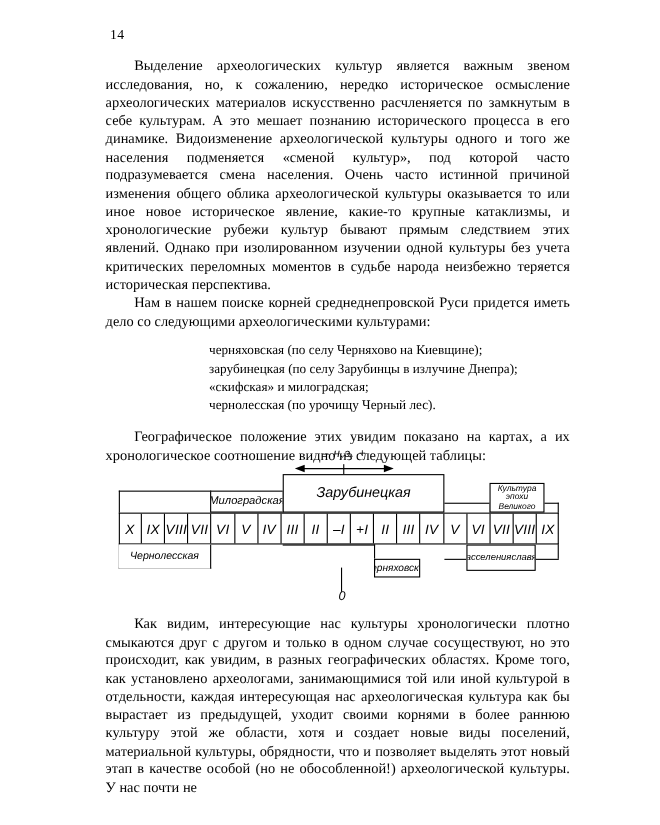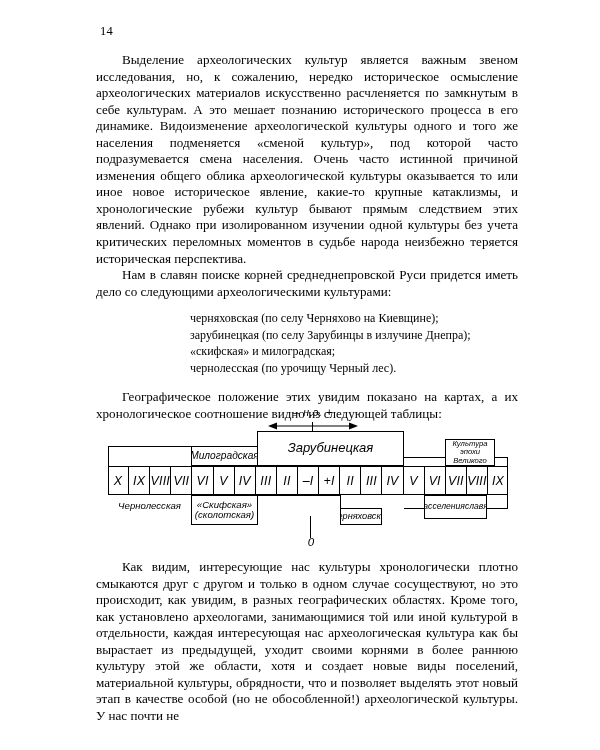--- a/index.html
+++ b/index.html
@@ -207,21 +207,21 @@
 <div class="page">
 
   <div class="running-head">
     <span class="folio">14</span>
   </div>
 
   <div class="content">
 
     <p class="para">Выделение археологических культур является важным звеном исследования, но, к сожалению, нередко историческое осмысление археологических материалов искусственно расчленяется по замкнутым в себе культурам. А это мешает познанию исторического процесса в его динамике. Видоизменение археологической культуры одного и того же населения подменяется «сменой культур», под которой часто подразумевается смена населения. Очень часто истинной причиной изменения общего облика археологической культуры оказывается то или иное новое историческое явление, какие-то крупные катаклизмы, и хронологические рубежи культур бывают прямым следствием этих явлений. Однако при изолированном изучении одной культуры без учета критических переломных моментов в судьбе народа неизбежно теряется историческая перспектива.</p>
 
-    <p class="para">Нам в славян поиске корней среднеднепровской Руси придется иметь дело со следующими археологическими культурами:</p>
+    <p class="para">Нам в нашем поиске корней среднеднепровской Руси придется иметь дело со следующими археологическими культурами:</p>
 
     <div class="spacer-sm"></div>
 
     <ul class="culture-list">
       <li>черняховская (по селу Черняхово на Киевщине);</li>
       <li>зарубинецкая (по селу Зарубинцы в излучине Днепра);</li>
       <li>«скифская» и милоградская;</li>
       <li>чернолесская (по урочищу Черный лес).</li>
     </ul>
 
@@ -298,24 +298,20 @@
 
       <div class="hline" style="left:308px; top:102px; width:20px;"></div>
 
       <div class="hline" style="left:390px; top:102px; width:22px;"></div>
       <div class="vline" style="left:411px; top:89px; height:13px;"></div>
 
       <div class="box" style="left:12px; top:89px; width:84px; height:22px; font-size:9.6px; border-top:none; border-bottom:none; border-left:none;">
         <span>Чернолесская</span>
       </div>
 
-      <div class="box" style="left:95px; top:89px; width:67px; height:30px; font-size:9.6px; flex-direction:column; justify-content:center;">
-        <span>«Скифская»</span>
-        <span>(сколотская)</span>
-      </div>
 
       <div class="box" style="left:244px; top:102px; width:42px; height:17px; font-size:9.2px;">
         <span>Черняховская</span>
       </div>
 
       <div class="box" style="left:328px; top:89px; width:63px; height:24px; font-size:8.6px; flex-direction:row; justify-content:center;">
         <span>расселения</span>
         <span>славян</span>
       </div>
 

